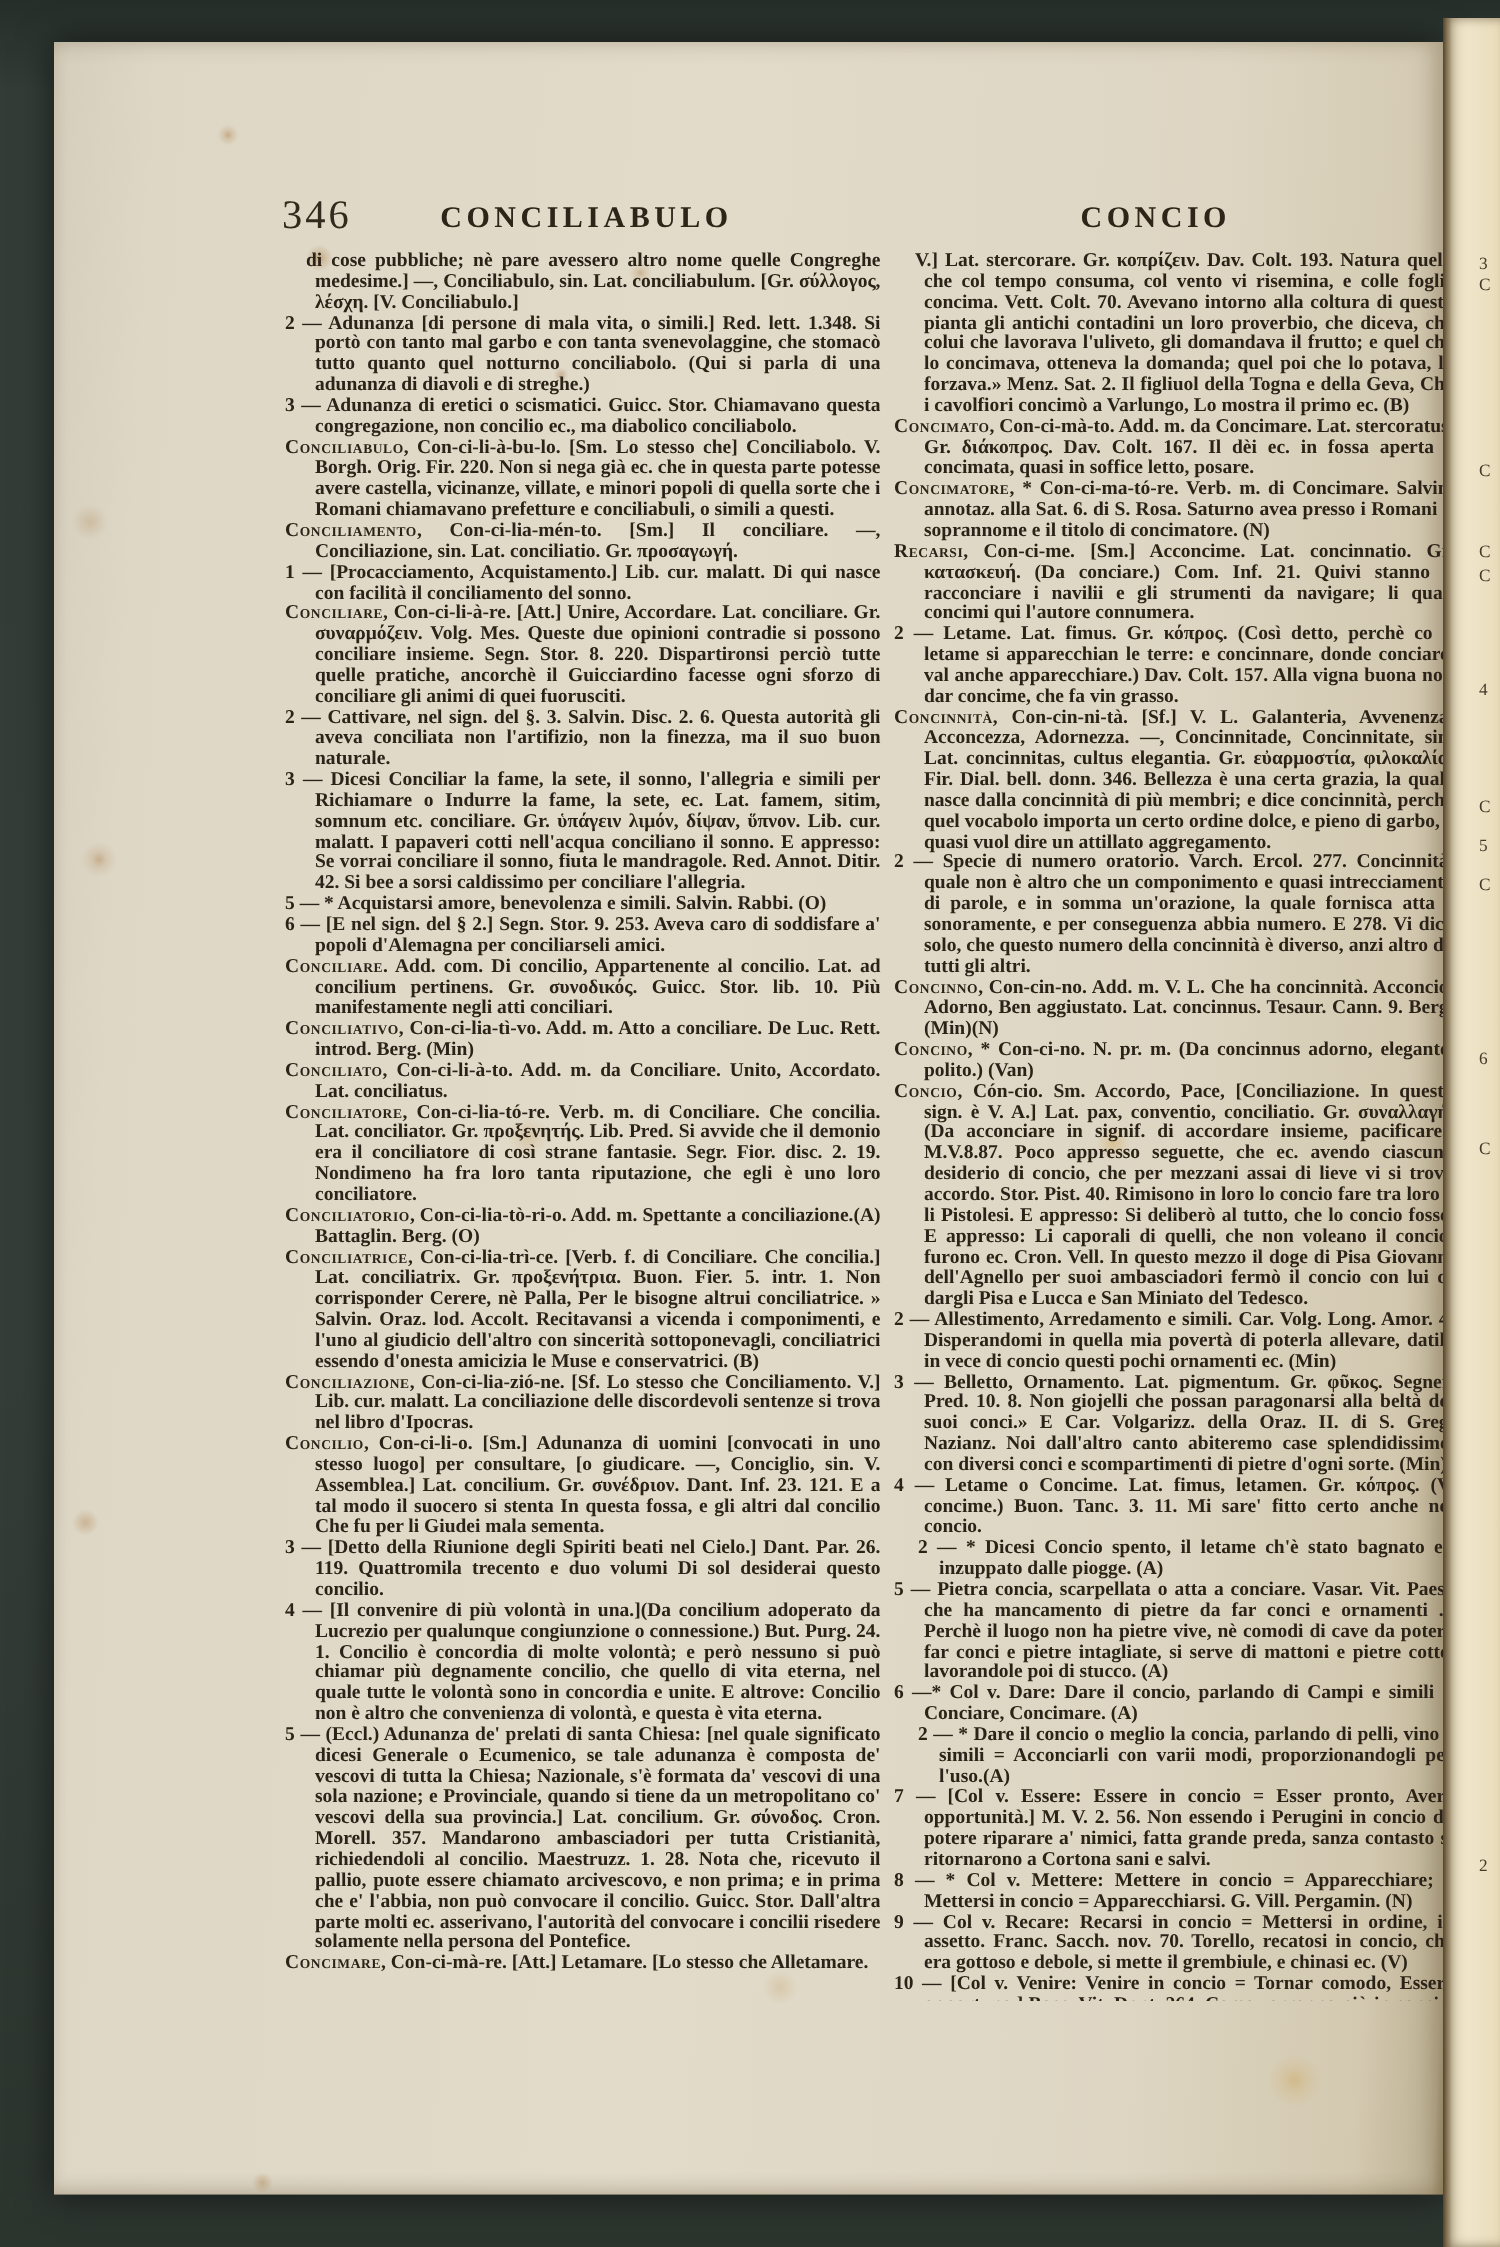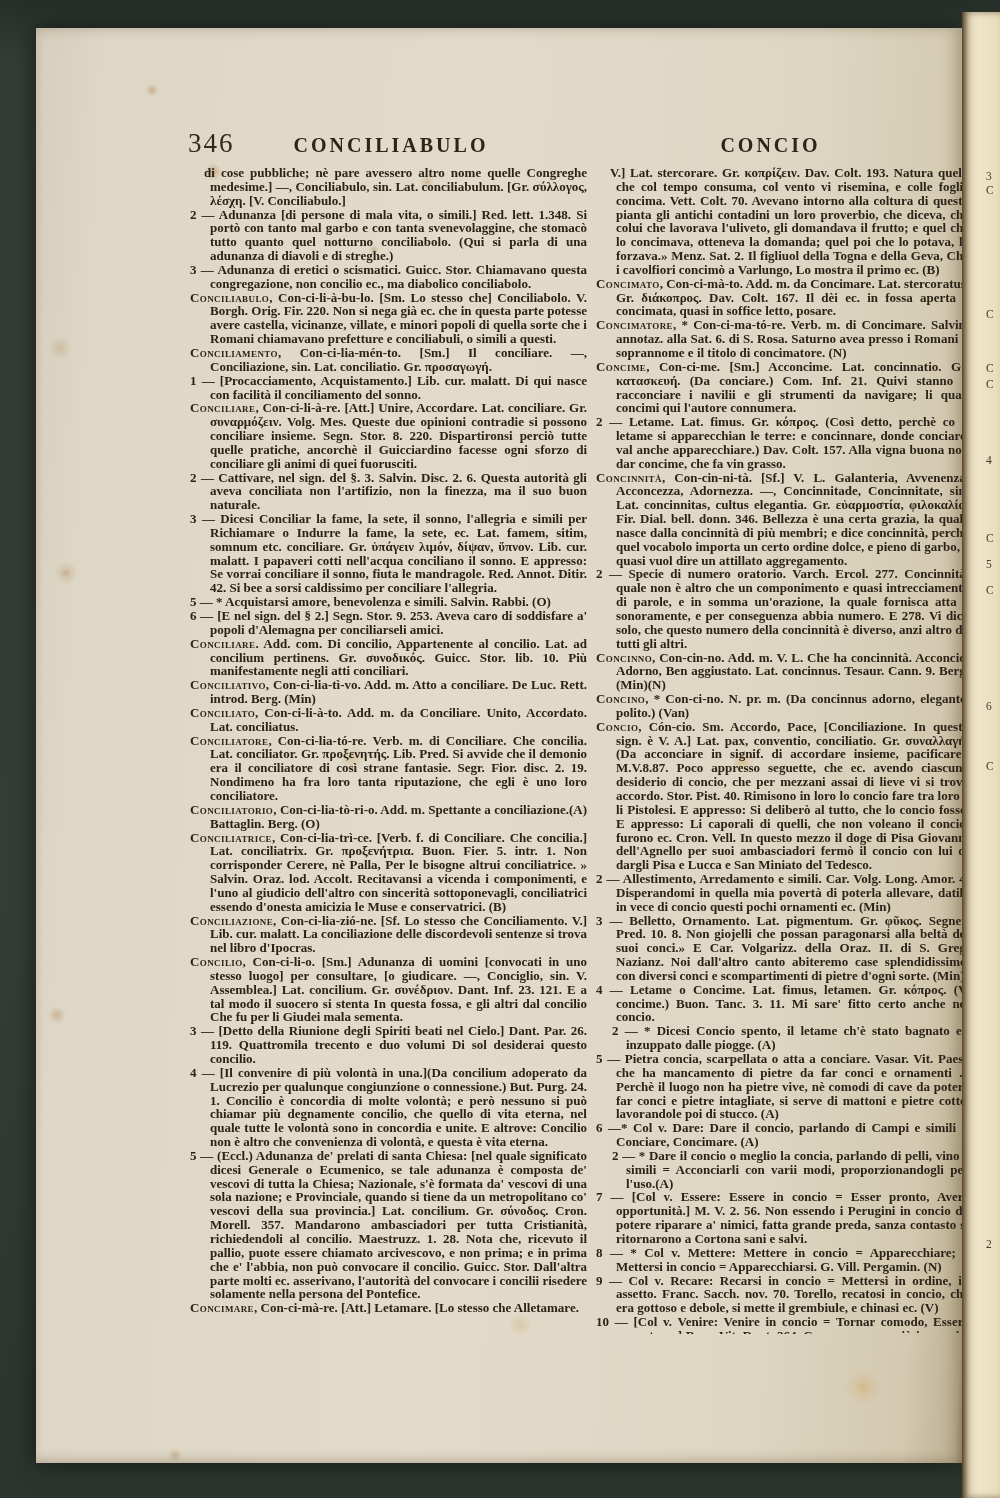--- a/index.html
+++ b/index.html
@@ -94,21 +94,21 @@
         <p class="par"><span class="hw">Concilio</span><span>, Con-ci-li-o. [Sm.] Adunanza di uomini [convocati in uno stesso luogo] per consultare, [o giudicare. —, Conciglio, sin. V. Assemblea.] Lat. concilium. Gr. συνέδριον. Dant. Inf. 23. 121. E a tal modo il suocero si stenta In questa fossa, e gli altri dal concilio Che fu per li Giudei mala sementa.</span></p>
         <p class="par"><span>3 — [Detto della Riunione degli Spiriti beati nel Cielo.] Dant. Par. 26. 119. Quattromila trecento e duo volumi Di sol desiderai questo concilio.</span></p>
         <p class="par"><span>4 — [Il convenire di più volontà in una.](Da concilium adoperato da Lucrezio per qualunque congiunzione o connessione.) But. Purg. 24. 1. Concilio è concordia di molte volontà; e però nessuno si può chiamar più degnamente concilio, che quello di vita eterna, nel quale tutte le volontà sono in concordia e unite. E altrove: Concilio non è altro che convenienza di volontà, e questa è vita eterna.</span></p>
         <p class="par"><span>5 — (Eccl.) Adunanza de' prelati di santa Chiesa: [nel quale significato dicesi Generale o Ecumenico, se tale adunanza è composta de' vescovi di tutta la Chiesa; Nazionale, s'è formata da' vescovi di una sola nazione; e Provinciale, quando si tiene da un metropolitano co' vescovi della sua provincia.] Lat. concilium. Gr. σύνοδος. Cron. Morell. 357. Mandarono ambasciadori per tutta Cristianità, richiedendoli al concilio. Maestruzz. 1. 28. Nota che, ricevuto il pallio, puote essere chiamato arcivescovo, e non prima; e in prima che e' l'abbia, non può convocare il concilio. Guicc. Stor. Dall'altra parte molti ec. asserivano, l'autorità del convocare i concilii risedere solamente nella persona del Pontefice.</span></p>
         <p class="par"><span class="hw">Concimare</span><span>, Con-ci-mà-re. [Att.] Letamare. [Lo stesso che Alletamare.</span></p>
       </div>
     <div class="col col-right" id="col-right">
         <p class="par cont"><span>V.] Lat. stercorare. Gr. κοπρίζειν. Dav. Colt. 193. Natura quelli che col tempo consuma, col vento vi risemina, e colle foglie concima. Vett. Colt. 70. Avevano intorno alla coltura di questa pianta gli antichi contadini un loro proverbio, che diceva, che colui che lavorava l'uliveto, gli domandava il frutto; e quel che lo concimava, otteneva la domanda; quel poi che lo potava, lo forzava.» Menz. Sat. 2. Il figliuol della Togna e della Geva, Che i cavolfiori concimò a Varlungo, Lo mostra il primo ec. (B)</span></p>
         <p class="par"><span class="hw">Concimato</span><span>, Con-ci-mà-to. Add. m. da Concimare. Lat. stercoratus. Gr. διάκοπρος. Dav. Colt. 167. Il dèi ec. in fossa aperta e concimata, quasi in soffice letto, posare.</span></p>
         <p class="par"><span class="hw">Concimatore</span><span>, * Con-ci-ma-tó-re. Verb. m. di Concimare. Salvin. annotaz. alla Sat. 6. di S. Rosa. Saturno avea presso i Romani il soprannome e il titolo di concimatore. (N)</span></p>
-        <p class="par"><span class="hw">Concime</span><span>, Con-ci-me. [Sm.] Acconcime. Lat. concinnatio. Gr. κατασκευή. (Da conciare.) Com. Inf. 21. Quivi stanno a racconciare i navilii e gli strumenti da navigare; li quali concimi qui l'autore connumera.</span></p>
+        <p class="par"><span class="hw">Recarsi</span><span>, Con-ci-me. [Sm.] Acconcime. Lat. concinnatio. Gr. κατασκευή. (Da conciare.) Com. Inf. 21. Quivi stanno a racconciare i navilii e gli strumenti da navigare; li quali concimi qui l'autore connumera.</span></p>
         <p class="par"><span>2 — Letame. Lat. fimus. Gr. κόπρος. (Così detto, perchè co 'l letame si apparecchian le terre: e concinnare, donde conciare, val anche apparecchiare.) Dav. Colt. 157. Alla vigna buona non dar concime, che fa vin grasso.</span></p>
         <p class="par"><span class="hw">Concinnità</span><span>, Con-cin-ni-tà. [Sf.] V. L. Galanteria, Avvenenza, Acconcezza, Adornezza. —, Concinnitade, Concinnitate, sin. Lat. concinnitas, cultus elegantia. Gr. εὐαρμοστία, φιλοκαλία. Fir. Dial. bell. donn. 346. Bellezza è una certa grazia, la quale nasce dalla concinnità di più membri; e dice concinnità, perchè quel vocabolo importa un certo ordine dolce, e pieno di garbo, e quasi vuol dire un attillato aggregamento.</span></p>
         <p class="par"><span>2 — Specie di numero oratorio. Varch. Ercol. 277. Concinnità, quale non è altro che un componimento e quasi intrecciamento di parole, e in somma un'orazione, la quale fornisca atta e sonoramente, e per conseguenza abbia numero. E 278. Vi dico solo, che questo numero della concinnità è diverso, anzi altro da tutti gli altri.</span></p>
         <p class="par"><span class="hw">Concinno</span><span>, Con-cin-no. Add. m. V. L. Che ha concinnità. Acconcio, Adorno, Ben aggiustato. Lat. concinnus. Tesaur. Cann. 9. Berg. (Min)(N)</span></p>
         <p class="par"><span class="hw">Concino</span><span>, * Con-ci-no. N. pr. m. (Da concinnus adorno, elegante, polito.) (Van)</span></p>
         <p class="par"><span class="hw">Concio</span><span>, Cón-cio. Sm. Accordo, Pace, [Conciliazione. In questo sign. è V. A.] Lat. pax, conventio, conciliatio. Gr. συναλλαγή. (Da acconciare in signif. di accordare insieme, pacificare.) M.V.8.87. Poco appresso seguette, che ec. avendo ciascuno desiderio di concio, che per mezzani assai di lieve vi si trovò accordo. Stor. Pist. 40. Rimisono in loro lo concio fare tra loro e li Pistolesi. E appresso: Si deliberò al tutto, che lo concio fosse. E appresso: Li caporali di quelli, che non voleano il concio, furono ec. Cron. Vell. In questo mezzo il doge di Pisa Giovanni dell'Agnello per suoi ambasciadori fermò il concio con lui di dargli Pisa e Lucca e San Miniato del Tedesco.</span></p>
         <p class="par"><span>2 — Allestimento, Arredamento e simili. Car. Volg. Long. Amor. 4. Disperandomi in quella mia povertà di poterla allevare, datile in vece di concio questi pochi ornamenti ec. (Min)</span></p>
         <p class="par"><span>3 — Belletto, Ornamento. Lat. pigmentum. Gr. φῦκος. Segner. Pred. 10. 8. Non giojelli che possan paragonarsi alla beltà de' suoi conci.» E Car. Volgarizz. della Oraz. II. di S. Greg. Nazianz. Noi dall'altro canto abiteremo case splendidissime, con diversi conci e scompartimenti di pietre d'ogni sorte. (Min)</span></p>
         <p class="par"><span>4 — Letame o Concime. Lat. fimus, letamen. Gr. κόπρος. (V. concime.) Buon. Tanc. 3. 11. Mi sare' fitto certo anche nel concio.</span></p>
         <p class="par sub"><span>2 — * Dicesi Concio spento, il letame ch'è stato bagnato ed inzuppato dalle piogge. (A)</span></p>

